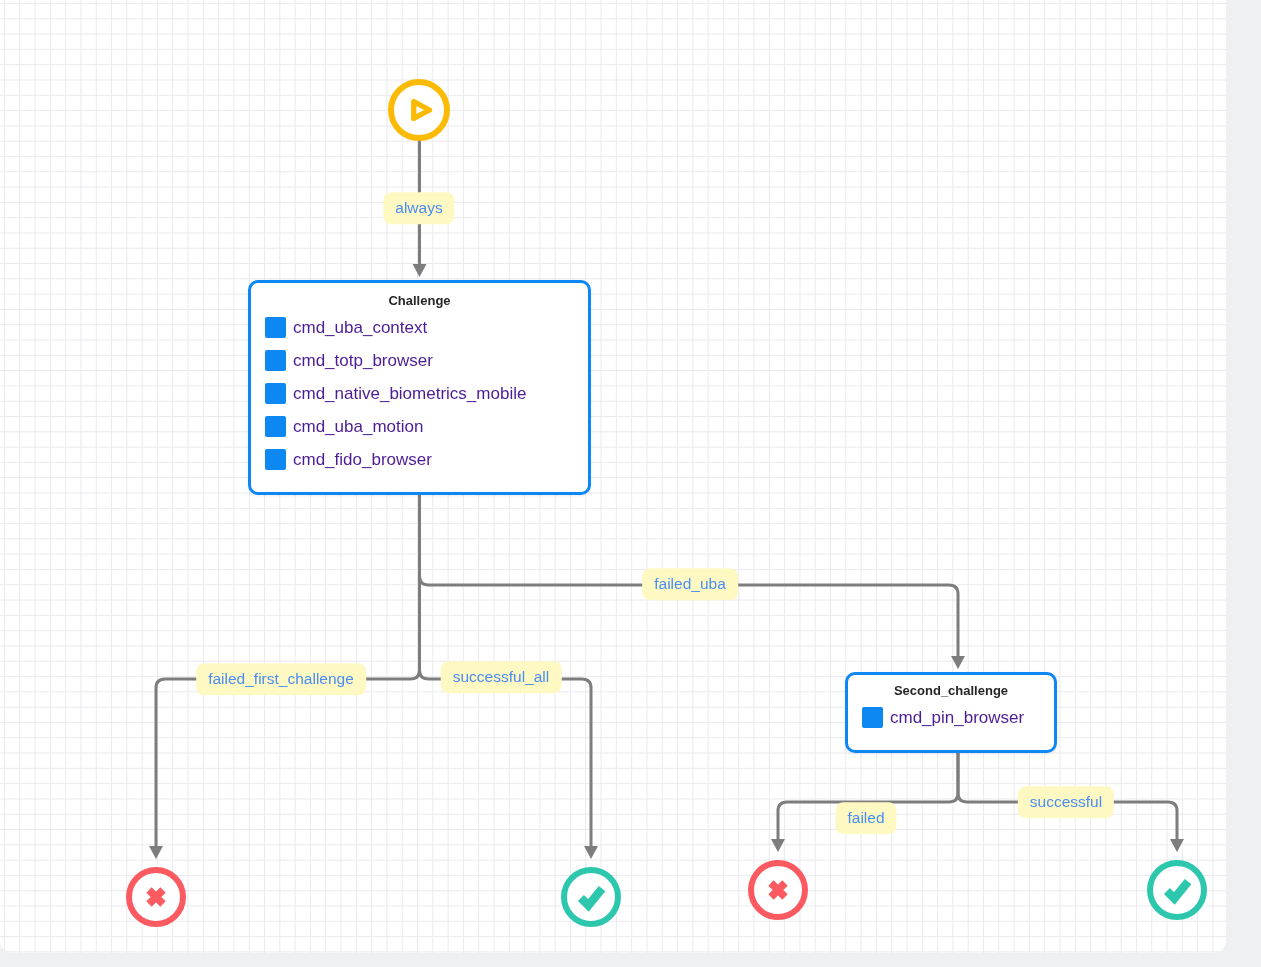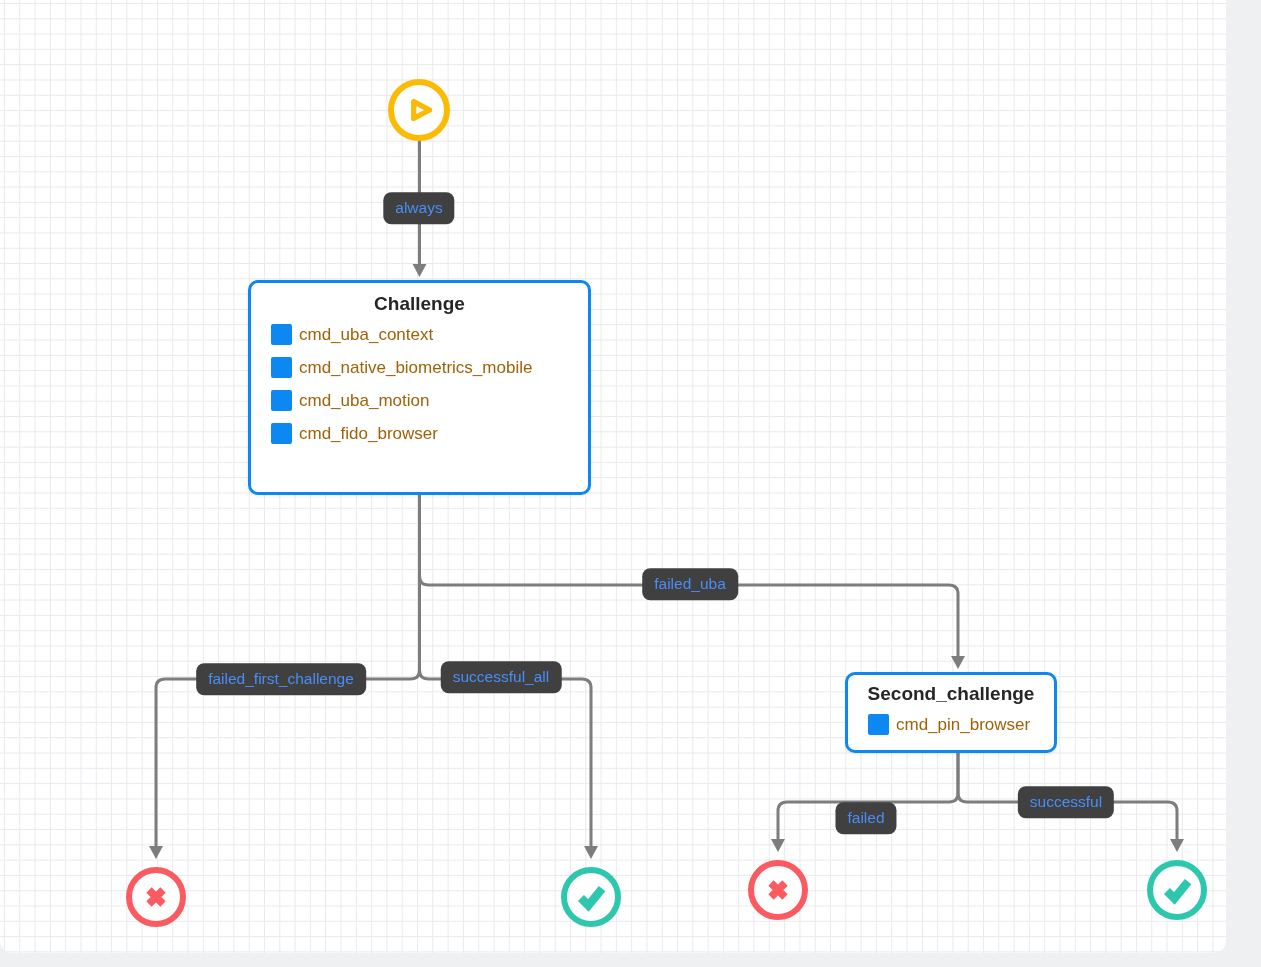--- a/index.html
+++ b/index.html
@@ -46,31 +46,31 @@
     border: 3.5px solid #0d87f2;
     border-radius: 10px;
     box-shadow: 0 1px 3px rgba(60,70,90,.10);
     padding-top: 10px;
   }
   .node-challenge { left: 248px; top: 280px; width: 343px; height: 215px; }
   .node-second-challenge { left: 845px; top: 672px; width: 212px; height: 81px; padding-top: 8px; }
   .node-title {
     text-align: center;
     font-weight: bold;
-    font-size: 19px;
+    font-size: 13px;
     color: #262626;
     margin-bottom: 3px;
   }
   .node-item {
     display: flex;
     align-items: center;
     height: 33px;
-    padding-left: 20px;
+    padding-left: 14px;
     font-size: 17px;
-    color: #a16207;
+    color: #4c1d95;
     white-space: nowrap;
   }
   .cmd-sq {
     flex: none;
     width: 21px;
     height: 21px;
     margin-right: 7px;
     background: #0d87f2;
     border-radius: 2px;
   }
@@ -103,21 +103,21 @@
     align-items: center;
     justify-content: center;
   }
   .end-fail    { border-color: #fb5a61; }
   .end-success { border-color: #2cc7ad; }
   
   .edge-label {
     position: absolute;
     z-index: 4;
     transform: translate(-50%, -50%);
-    background: #404040;
+    background: #fef9c3;
     color: #4a8df5;
     font-size: 15.5px;
     line-height: 1;
     padding: 8px 12px;
     border-radius: 8px;
     white-space: nowrap;
   }
   .lbl-always                 { left: 419px;  top: 208px; }
   .lbl-failed-uba             { left: 690px;  top: 584px; text-align: center; }
   .lbl-failed-first-challenge { left: 281px;  top: 679px; }
@@ -158,20 +158,24 @@
   </div>
 
   <div class="node node-challenge">
     <div class="node-title">Challenge</div>
     <div class="node-item">
       <span class="cmd-sq"></span>
       <span>cmd_uba_context</span>
     </div>
     <div class="node-item">
       <span class="cmd-sq"></span>
+      <span>cmd_totp_browser</span>
+    </div>
+    <div class="node-item">
+      <span class="cmd-sq"></span>
       <span>cmd_native_biometrics_mobile</span>
     </div>
     <div class="node-item">
       <span class="cmd-sq"></span>
       <span>cmd_uba_motion</span>
     </div>
     <div class="node-item">
       <span class="cmd-sq"></span>
       <span>cmd_fido_browser</span>
     </div>

